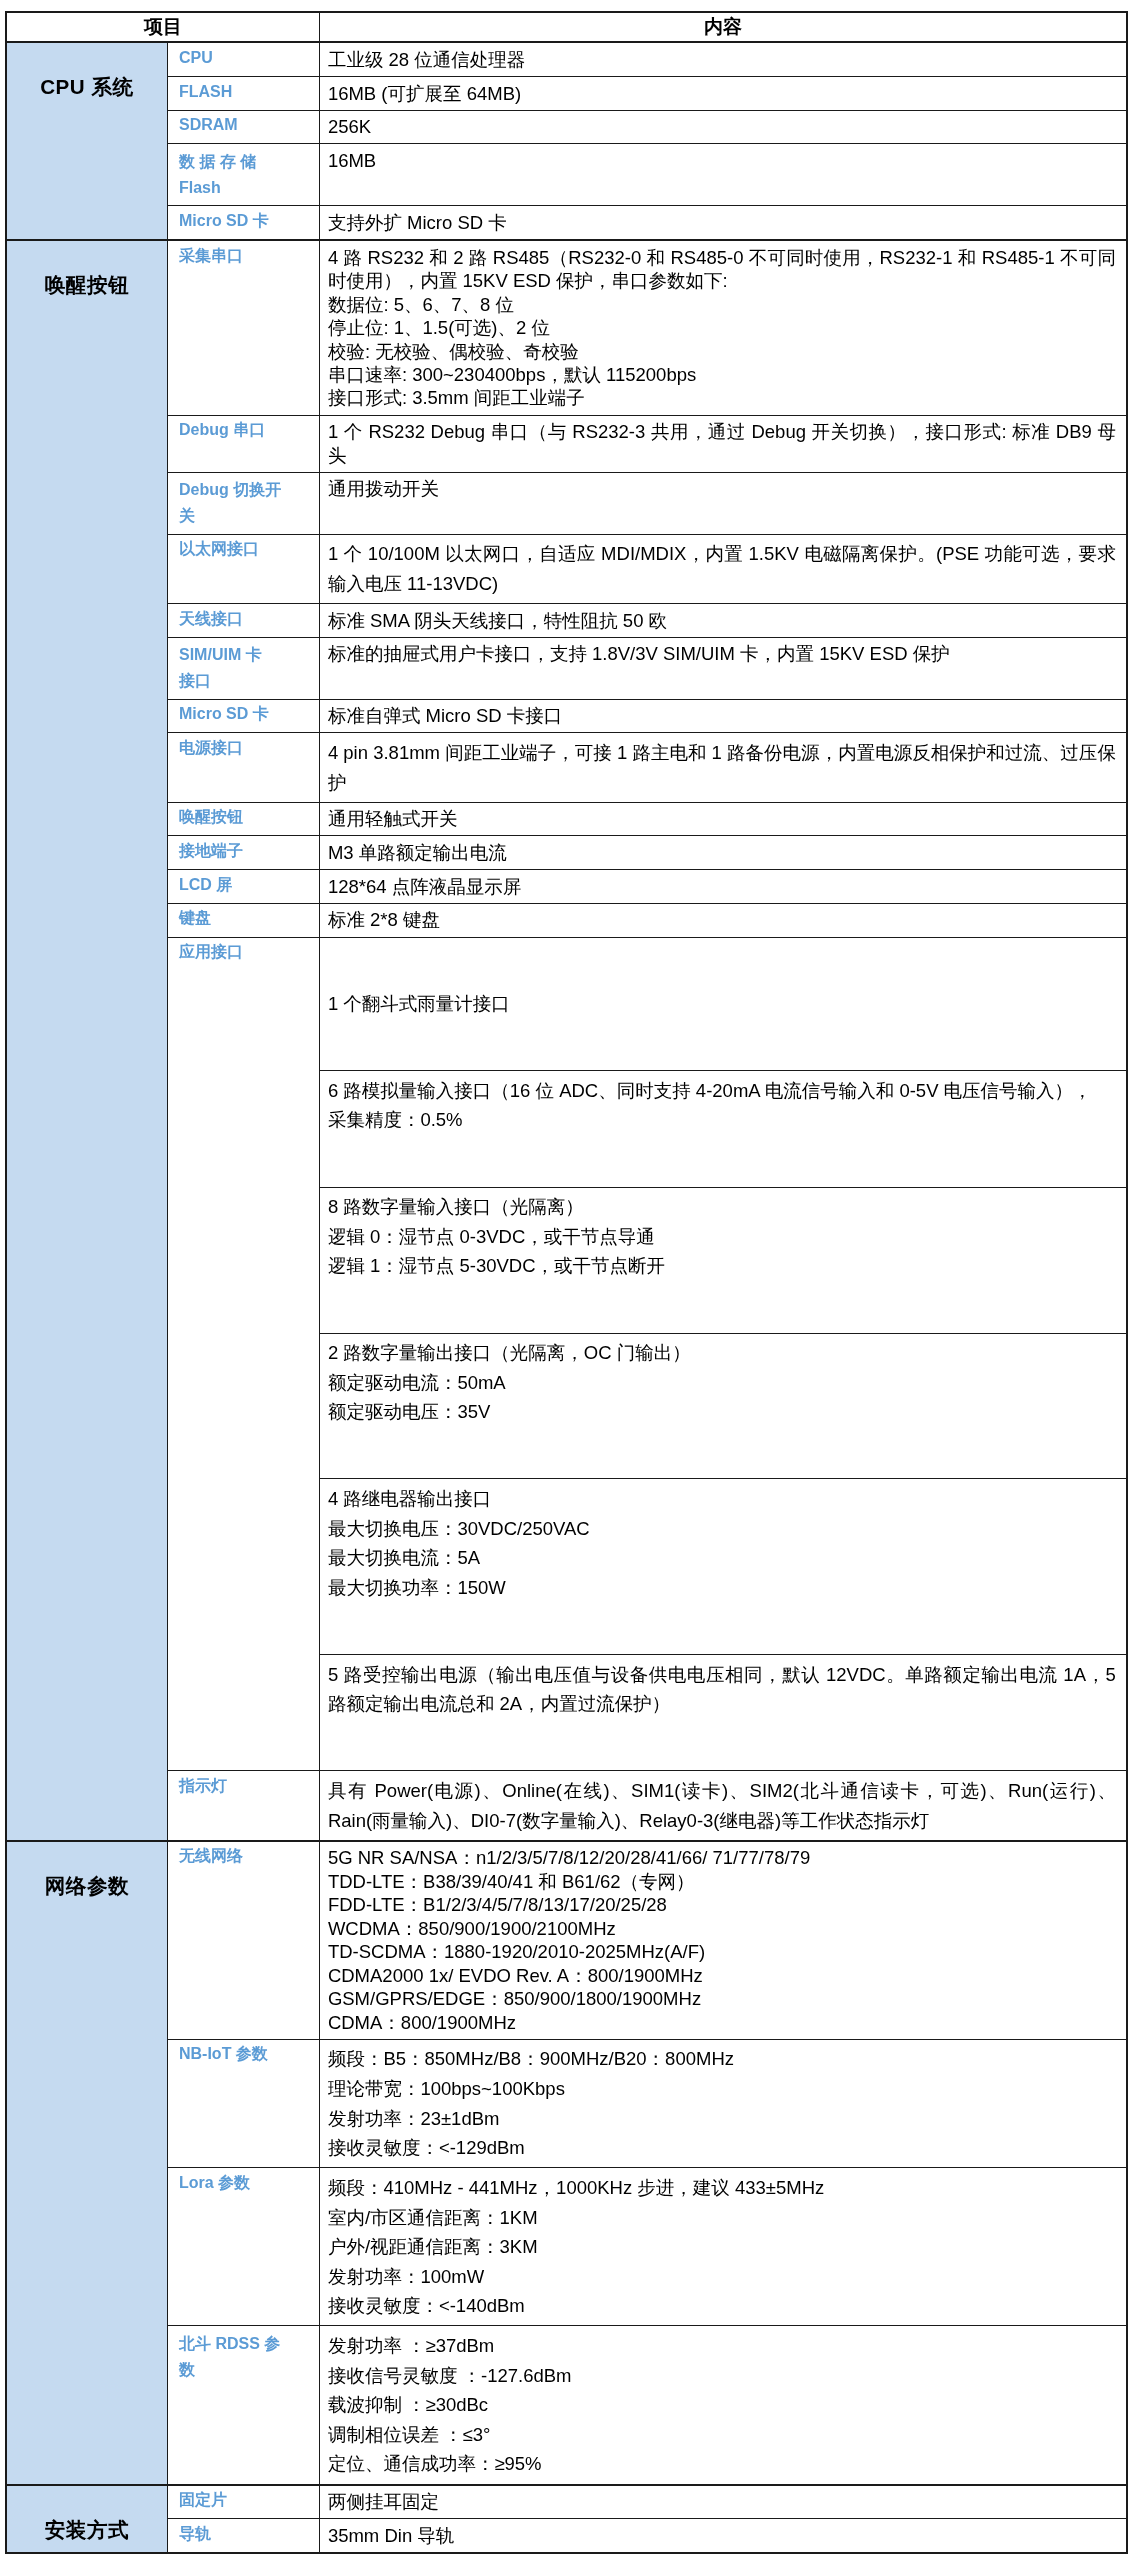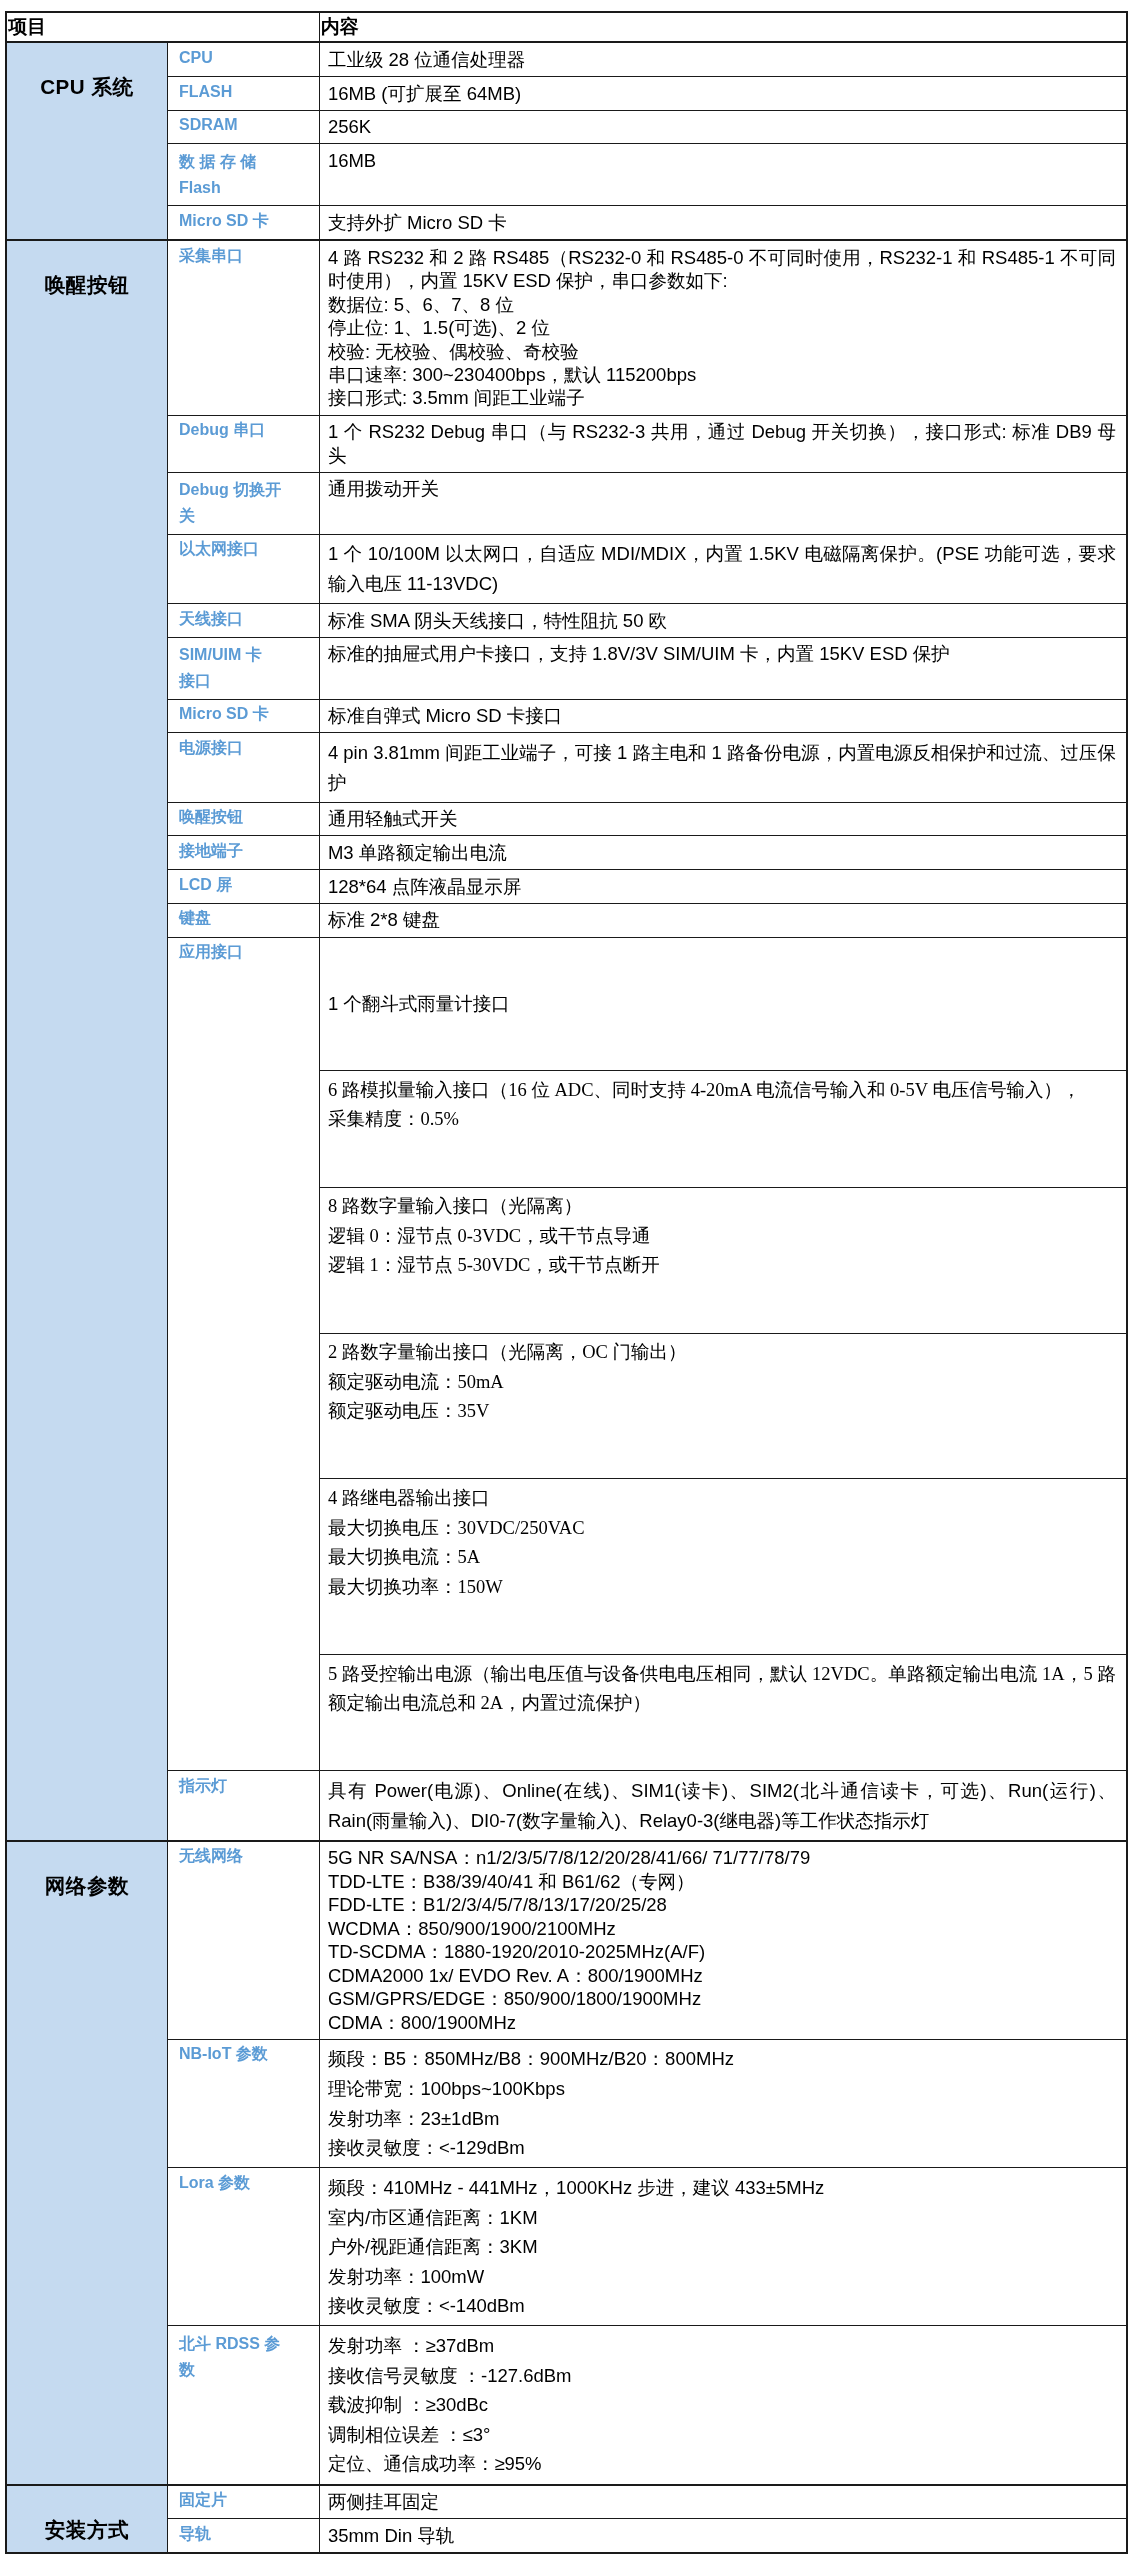--- a/index.html
+++ b/index.html
@@ -21,21 +21,21 @@
     table-layout:fixed;
     border:2.1px solid var(--line);
   }
   col.c-cat{width:161px;}
   col.c-item{width:152px;}
   td{border:1.5px solid var(--line);vertical-align:top;}
   
   td.head{
     height:29px;
     font-size:19px;font-weight:bold;color:#000;
-    vertical-align:middle;
+    text-align:center;vertical-align:middle;
     background:#fff;
     border-bottom:2.6px solid var(--line);
   }
   
   td.cat{
     background:var(--cat-bg);
     font-size:20.6px;font-weight:bold;color:#000000;
     text-align:center;
     padding-top:30px;
     letter-spacing:0.5px;
@@ -59,21 +59,21 @@
     text-align:justify;
   }
   td.cnt.w{line-height:1.6;}
   
   td.parts{padding:0;}
   .part{
     padding:4.6px 10.3px 4.6px 8.2px;
     font-size:18.5px;line-height:1.6;
     white-space:pre-wrap;text-align:justify;
   }
-  .part + .part{border-top:1.5px solid var(--line);font-family:Liberation Serif, serif;}
+  .part + .part{border-top:1.5px solid var(--line);}
   
   tr.sec > td{border-top:2.6px solid var(--line);}
 </style>
 </head>
 <body>
 
 <div class="page">
 <table class="spec">
   <colgroup>
         <col class="c-cat">

